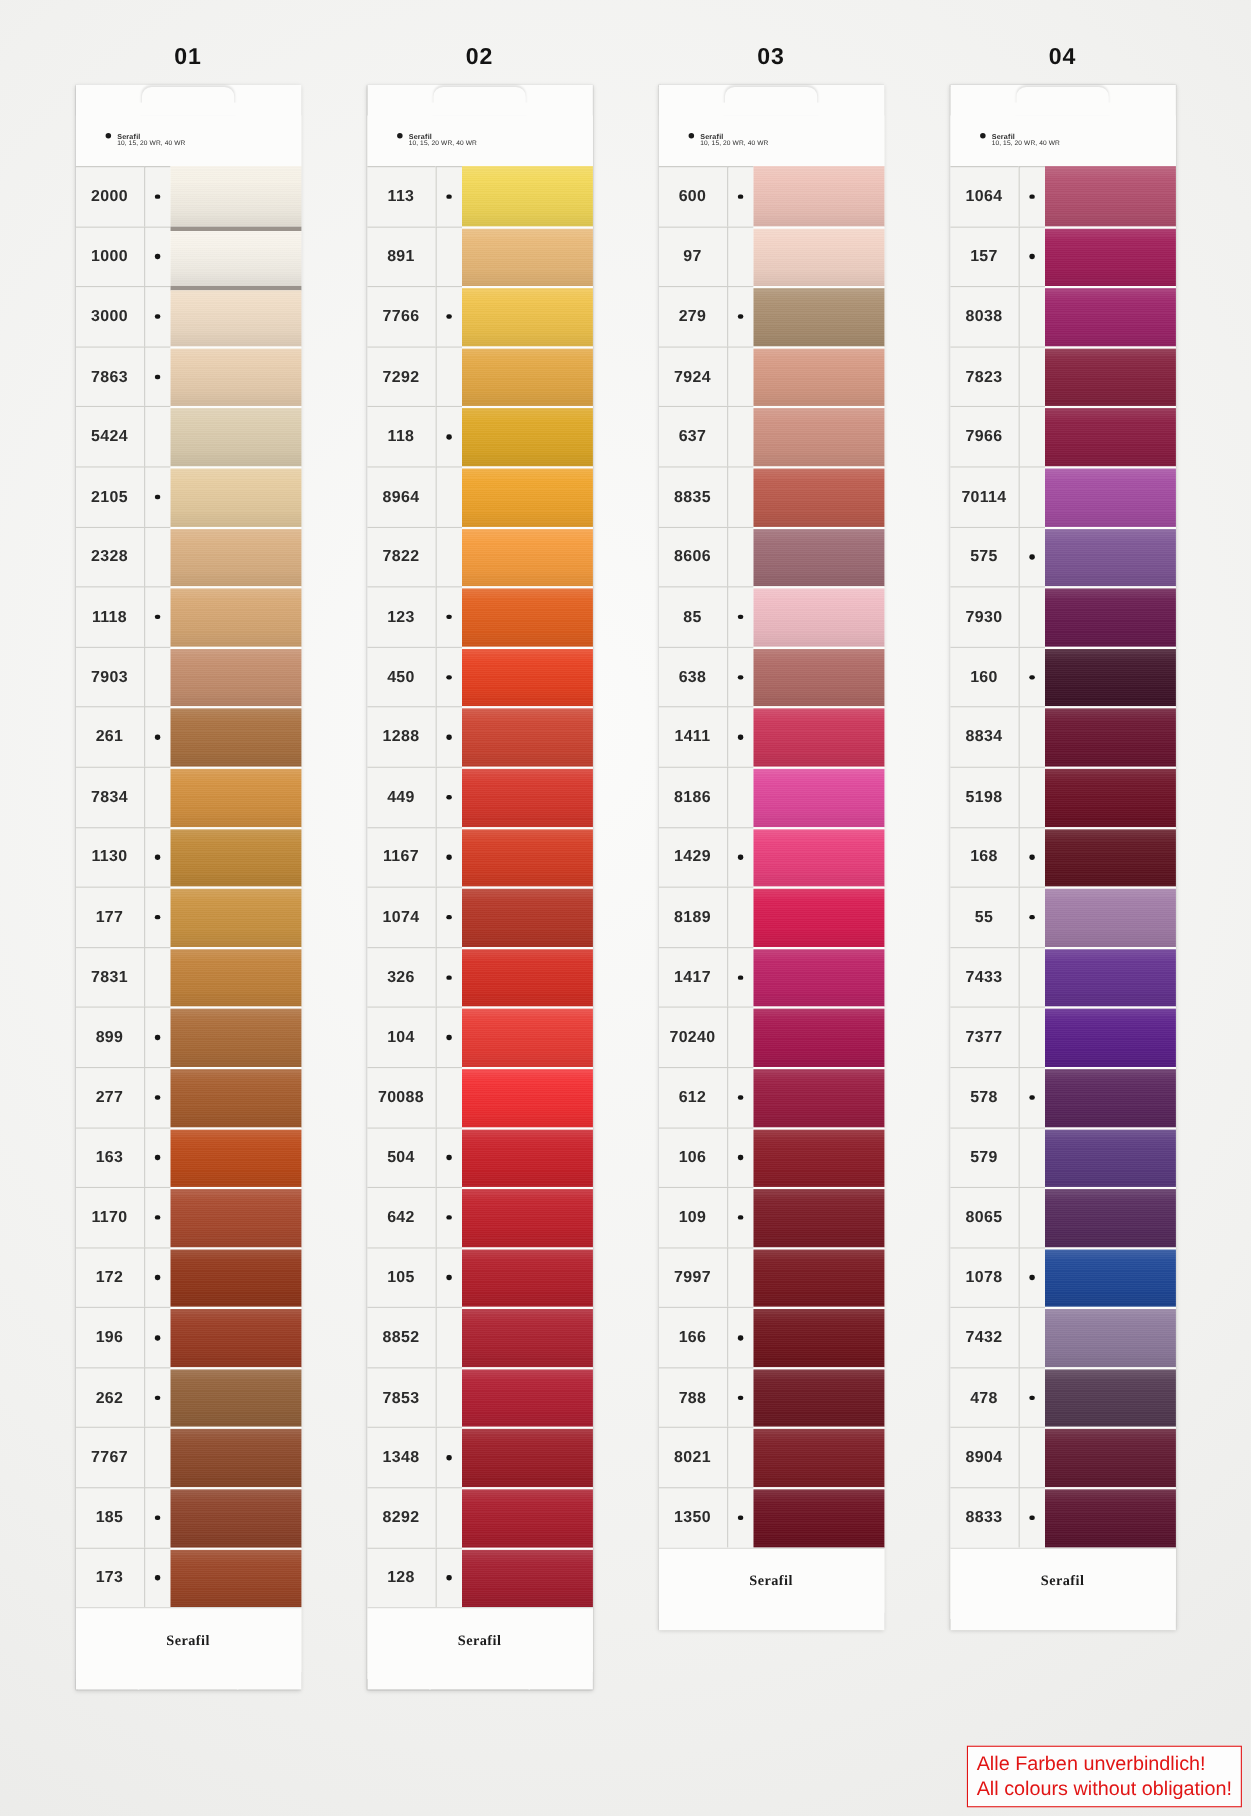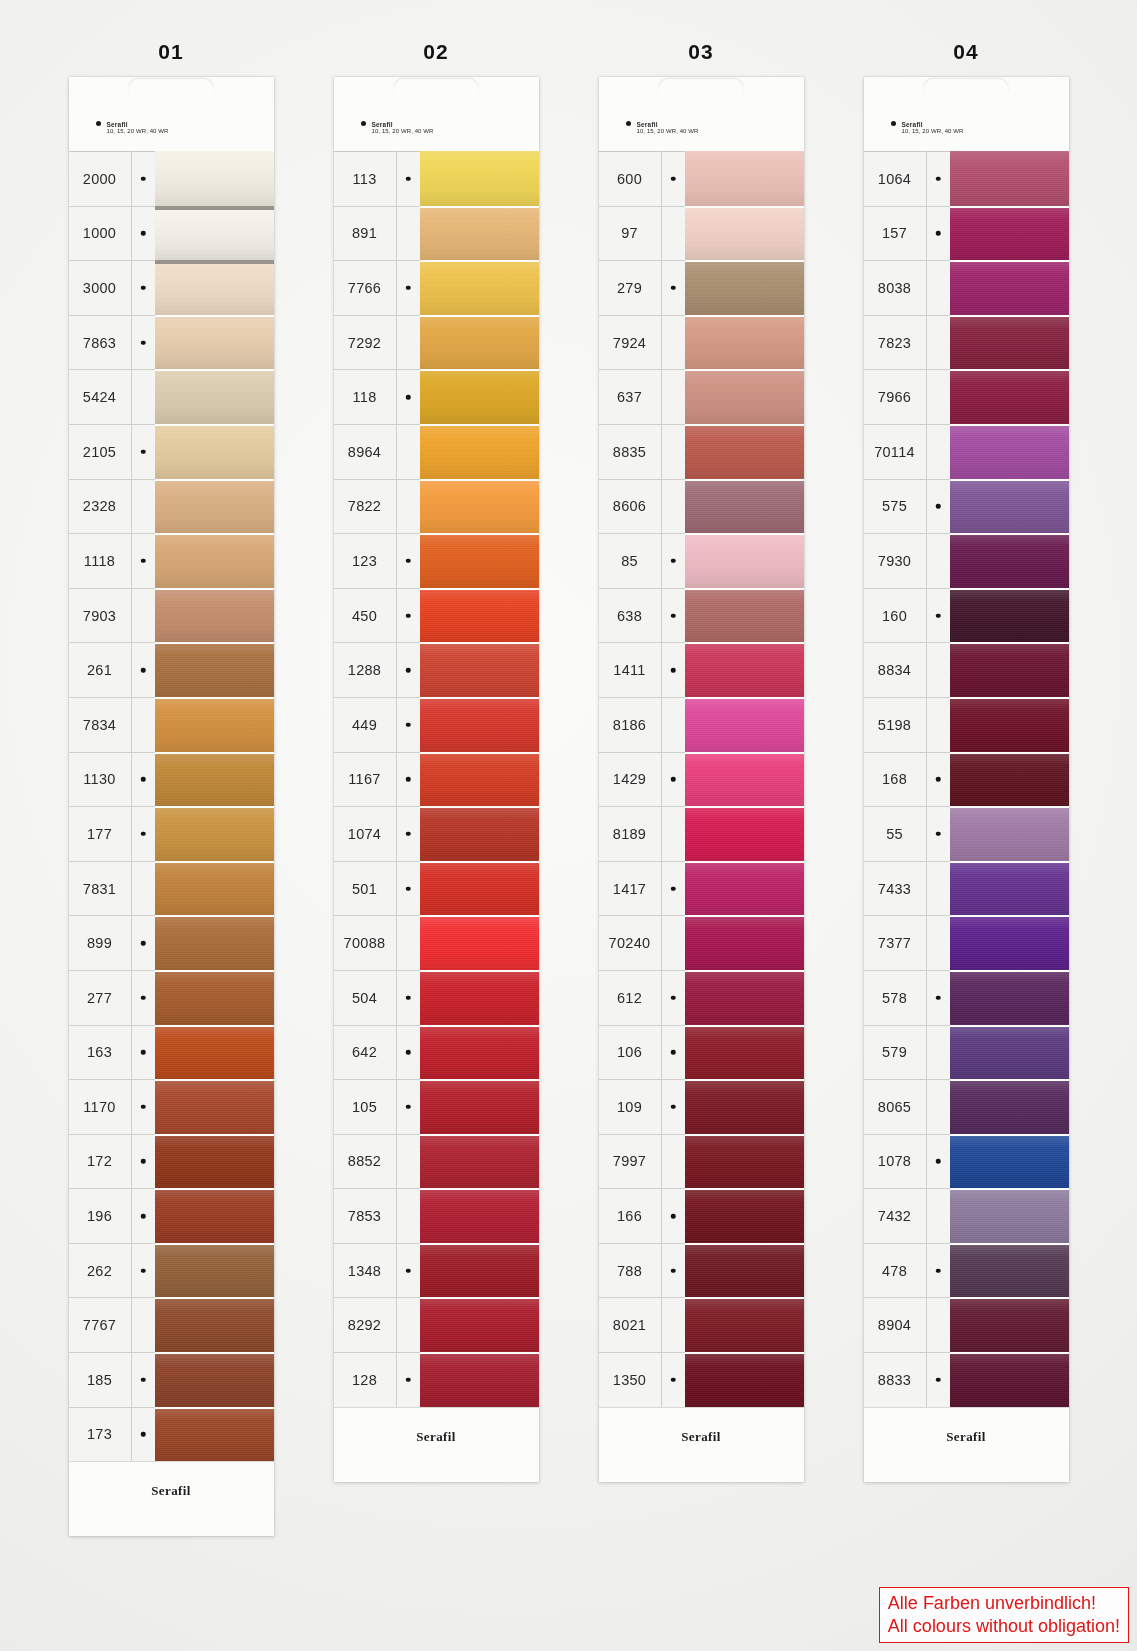--- a/index.html
+++ b/index.html
@@ -65,21 +65,21 @@
     width:5px;height:5px;border-radius:50%;background:#1a1a1a;
     position:absolute;left:27px;top:16px;
   }
   .head-text{
     line-height:1.15;color:#2a2a2a;
   }
   .head-brand{font-size:6.5px;font-weight:bold;letter-spacing:.2px;display:block;}
   .head-sizes{font-size:6px;letter-spacing:.1px;display:block;}
 
   
-  .rows{display:flex;flex-direction:column;}
+  .rows{display:flex;flex-direction:column;font-weight:bold;}
   .row{
     display:flex;align-items:stretch;height:54.6px;position:relative;
   }
   .cell-num{
     width:62px;flex:none;
     display:flex;align-items:center;justify-content:center;
     font-size:14.5px;color:#2b2b2b;letter-spacing:.3px;
     border-top:1px solid #cfcfcb;
     background:#f4f4f2;
     box-sizing:border-box;
@@ -504,26 +504,35 @@
           <div class="row">
             <div class="cell-num">1074</div>
             <div class="cell-dot">
               <span class="dot"></span>
             </div>
             <div class="cell-swatch">
               <div class="thread" style="background: rgb(181, 53, 37);"></div>
             </div>
           </div>
           <div class="row">
-            <div class="cell-num">501</div>
+            <div class="cell-num">326</div>
             <div class="cell-dot">
               <span class="dot"></span>
             </div>
             <div class="cell-swatch">
               <div class="thread" style="background: rgb(214, 46, 34);"></div>
+            </div>
+          </div>
+          <div class="row">
+            <div class="cell-num">104</div>
+            <div class="cell-dot">
+              <span class="dot"></span>
+            </div>
+            <div class="cell-swatch">
+              <div class="thread" style="background: rgb(233, 59, 52);"></div>
             </div>
           </div>
           <div class="row">
             <div class="cell-num">70088</div>
             <div class="cell-dot"></div>
             <div class="cell-swatch">
               <div class="thread" style="background: rgb(244, 45, 49);"></div>
             </div>
           </div>
           <div class="row">

